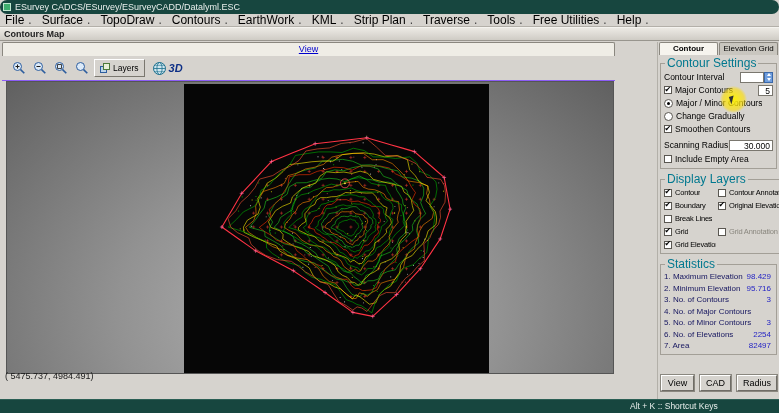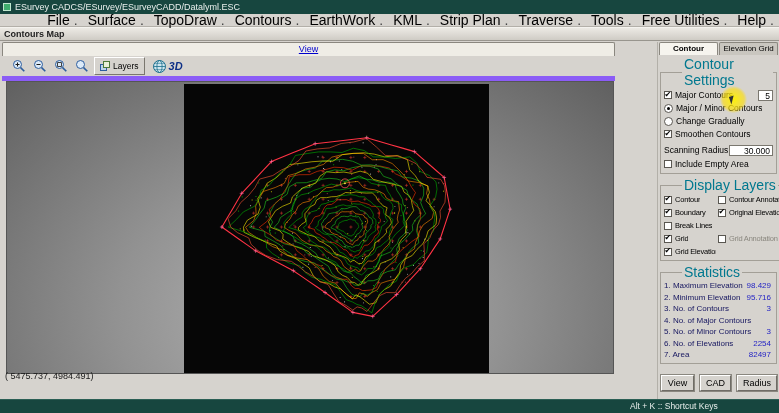--- a/index.html
+++ b/index.html
@@ -1,52 +1,52 @@
 <!DOCTYPE html>
 <html><head>
 <meta charset="utf-8">
 <style>
   * { box-sizing: border-box; margin: 0; padding: 0; }
   html,body { width:779px; height:413px; overflow:hidden; }
   body { font-family:"Liberation Sans", sans-serif; background:#d6d3ce; position:relative; color:#000; }
 
   
-  .titlebar { height:14px; background:#17463f; color:#e9eeec; font-size:9px; line-height:14px; display:flex; align-items:center; padding-left:3px; }
+  .titlebar { height:14px; background:#17463f; color:#e9eeec; font-size:9px; line-height:14px; display:flex; align-items:center; padding-left:3px;border-radius:7px; }
   .app-icon { width:8px; height:8px; background:#3fae6e; border:1px solid #bfe8cf; margin-right:4px; flex:none; }
-  .menubar { height:13px; background:#d6d3ce; border-bottom:1px solid #b3b0a9; display:flex; align-items:center; font-size:14px;justify-content:flex-end; }
+  .menubar { height:13px; background:#d6d3ce; border-bottom:1px solid #b3b0a9; display:flex; align-items:center; font-size:12px; }
   .menu-item { padding:0 5px; line-height:12px; cursor:default; white-space:nowrap; }
   .menu-item::after { content:"."; color:#444; margin-left:4px; }
   .appbar { height:14px; background:linear-gradient(#eceae4,#cfccc5); border-top:1px solid #f4f3ef; border-bottom:1px solid #98958e; font-size:9px; line-height:13px; padding-left:4px; font-weight:bold; color:#222; }
 
   .main { position:absolute; top:42px; left:0; right:0; bottom:14px; display:flex;gap:40px; }
 
   
   .left { width:657px; position:relative; }
   .tabs { position:absolute; top:0; left:2px; right:2px; height:14px; display:flex; gap:2px; }
   .tab { flex:1; text-align:center; font-size:9px; line-height:13px; color:#0000cd; text-decoration:underline; background:#c9c6bf; border:1px solid #8a877f; border-bottom:none; border-radius:2px 2px 0 0; cursor:default; }
   .tab.active { background:#efede6; }
-  .toolbar { position:absolute; top:14px; left:2px; right:2px; height:25px; display:flex; align-items:center; gap:3px; padding-left:8px; border-bottom:5px solid #8b5cf6; }
+  .toolbar { position:absolute; top:14px; left:2px; right:2px; height:25px; display:flex; align-items:center; gap:3px; padding-left:8px; border-bottom:1px solid #8b5cf6; }
   .tool-btn { width:18px; height:18px; display:flex; align-items:center; justify-content:center; background:transparent; border:1px solid transparent; }
   .layers-btn { height:18px; display:flex; align-items:center; gap:3px; padding:0 5px; font-size:8.5px; background:#d6d3ce; border:1px solid; border-color:#fff #7a776f #7a776f #fff; }
   .threed { display:flex; align-items:center; gap:2px; margin-left:4px; }
   .threed-label { font-size:11px; font-weight:bold; color:#0d2f86; font-style:italic; }
 
   .canvas { position:absolute; top:39px; left:6px; right:3px; bottom:25px; background:radial-gradient(ellipse at 50% 80%, #b4b4b4 0%, #929292 45%, #606060 100%); border:1px solid #555; }
   .blackbox { position:absolute; left:177px; top:2px; width:305px; height:100%; max-height:289px; background:#060606; }
   #contour-svg { position:absolute; left:24px; top:46px; }
   .coords { position:absolute; left:5px; bottom:18px; font-size:9px; color:#1a1a1a; }
 
   
   .right { width:122px; position:relative; border-left:1px solid #b3b0a9; background:#d6d3ce; font-size:8.5px; }
   .rtabs { display:flex; height:13px; gap:1px; padding:0 1px; }
   .rtab { flex:1; text-align:center; font-size:8px; line-height:12px; background:#c9c6bf; border:1px solid #8a877f; border-bottom:none; border-radius:2px 2px 0 0; white-space:nowrap; overflow:hidden; }
   .rtab.active { background:#f6f4ee; font-weight:bold; }
 
   fieldset { border:1px solid #a39f97; margin:1px 2px 3px 2px; padding:0 3px 2px 3px; }
-  legend { font-size:14px; color:#00788f; padding:0 2px; margin-left:18px; }
+  legend { font-size:12px; color:#00788f; padding:0 2px; margin-left:1px; }
   .frow { display:flex; align-items:center; height:12px; margin:1px 0; }
   .lbl { white-space:nowrap; overflow:hidden; }
   .grow { flex:1; }
   .cb { width:8px; height:8px; border:1px solid #5a5751; background:#fff; margin-right:3px; position:relative; flex:none; }
   .cb.checked::after { content:"\2714"; position:absolute; left:-0.5px; top:-2.5px; font-size:8px; color:#000; }
   .rb { width:9px; height:9px; border:1px solid #5a5751; border-radius:50%; background:#fff; margin-right:3px; flex:none; position:relative; }
   .rb.checked::after { content:""; position:absolute; left:2px; top:2px; width:3px; height:3px; border-radius:50%; background:#000; }
   .field { background:#fff; border:1px solid #7a776f; height:11px; line-height:10px; text-align:right; padding:0 2px; }
   .w26 { width:24px; } .w16 { width:15px; } .w44 { width:44px; }
   .spin { width:9px; height:11px; background:#6f9ede; border:1px solid #3a67a8; display:flex; flex-direction:column; align-items:center; justify-content:space-around; flex:none; }
@@ -446,20 +446,28 @@
 
   <div class="right">
     <div class="rtabs">
       <div class="rtab active">Contour</div>
       <div class="rtab">Elevation Grid</div>
     </div>
 
     <fieldset>
       <legend>Contour Settings</legend>
       <div class="frow">
+        <span class="lbl grow">Contour Interval</span>
+        <span class="field w26"></span>
+        <span class="spin">
+            <i class="up"></i>
+            <i class="dn"></i>
+          </span>
+      </div>
+      <div class="frow">
         <span class="cb checked"></span>
         <span class="lbl grow">Major Contours</span>
         <span class="field w16">5</span>
       </div>
       <div class="frow">
         <span class="rb checked"></span>
         <span class="lbl">Major / Minor Contours</span>
       </div>
       <div class="frow">
         <span class="rb"></span>

